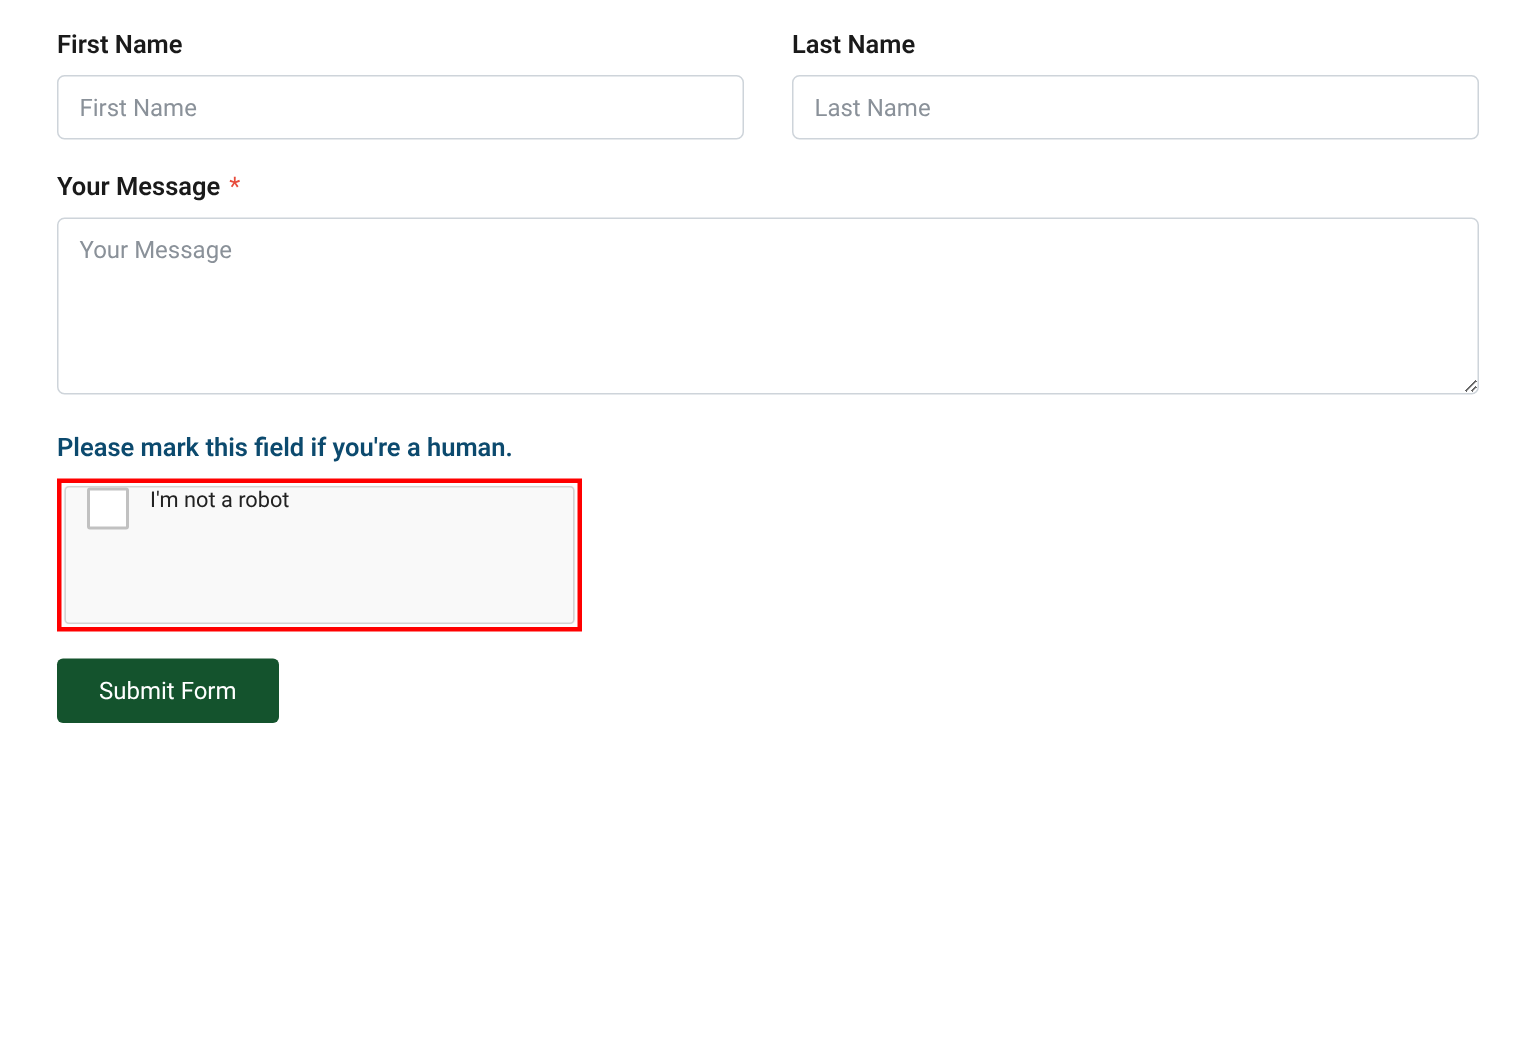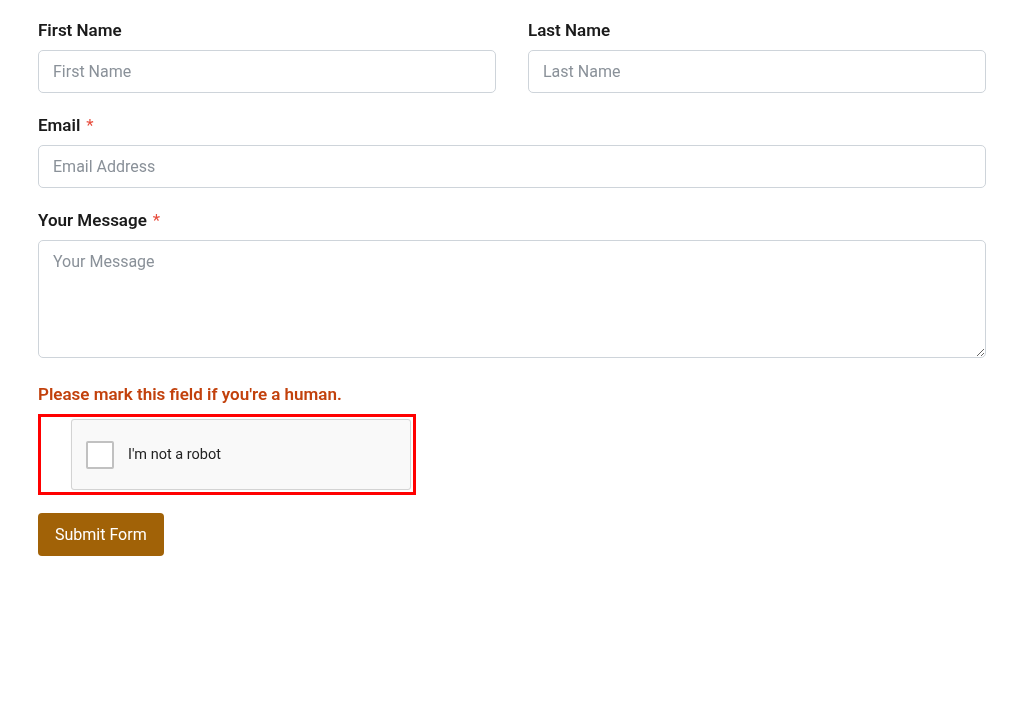--- a/index.html
+++ b/index.html
@@ -57,42 +57,40 @@
     textarea {
       min-height: 118px;
       resize: vertical;
     }
     .captcha-section {
       margin-top: 10px;
     }
     .captcha-label {
       font-size: 17px;
       font-weight: 600;
-      color: #c2410c;
+      color: #0c4a6e;
       margin-bottom: 10px;
       display: block;
     }
     .recaptcha-box {
       border: 3px solid #ff0000;
       display: inline-block;
       padding: 2px;
       margin-bottom: 18px;
     }
     .recaptcha-inner {
       width: 340px;
-      height: 71px;
+      height: 92px;
       background: #f9f9f9;
       border: 1px solid #d3d3d3;
       border-radius: 3px;
       box-shadow: 0 0 1px rgba(0,0,0,0.08);
       display: flex;
-      align-items: center;
       padding: 0 12px 0 14px;
       position: relative;
-      margin-left: 28px;
     }
     .recaptcha-checkbox {
       width: 28px;
       height: 28px;
       border: 2px solid #c1c1c1;
       border-radius: 2px;
       background: #fff;
       cursor: pointer;
       flex-shrink: 0;
     }
@@ -119,24 +117,24 @@
       font-size: 10px;
       color: #555;
       letter-spacing: 0.3px;
       margin-bottom: 1px;
     }
     .recaptcha-links {
       font-size: 9px;
       color: #777;
     }
     .submit-btn {
-      background: #a16207;
+      background: #14532d;
       color: #fff;
       border: none;
-      padding: 12px 17px;
+      padding: 12px 28px;
       font-size: 16px;
       border-radius: 4px;
       cursor: pointer;
       font-family: inherit;
     }
   </style>
 </head>
 <body>
 
 <form>
@@ -145,26 +143,20 @@
     <div class="form-group">
       <label>First Name</label>
       <input type="text" placeholder="First Name" style="">
     </div>
     <div class="form-group">
       <label>Last Name</label>
       <input type="text" placeholder="Last Name" style="">
     </div>
   </div>
 
-  <div class="form-group-full">
-    <label>
-      <span>Email</span><span class="required">*</span>
-    </label>
-    <input type="email" placeholder="Email Address" style="">
-  </div>
 
 
   <div class="form-group-full">
     <label>
       <span>Your Message</span><span class="required">*</span>
     </label>
     <textarea placeholder="Your Message" style=""></textarea>
   </div>
 
   <div class="captcha-section">

